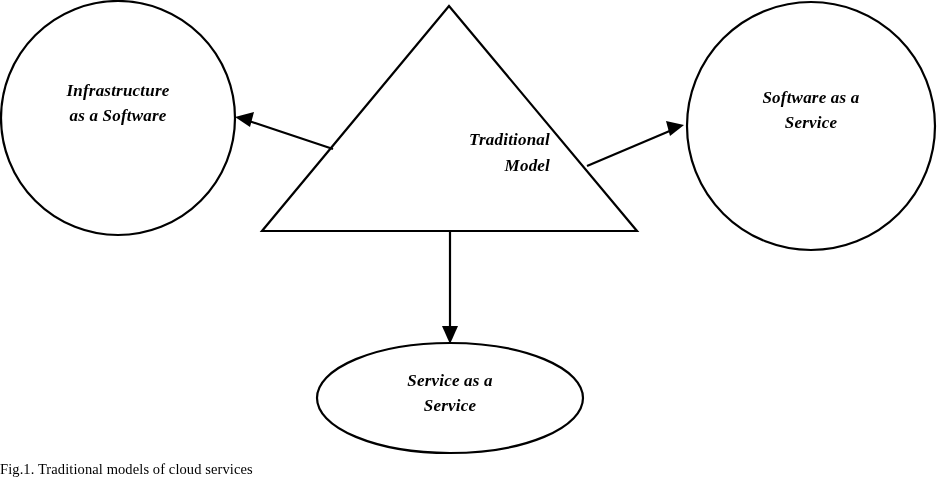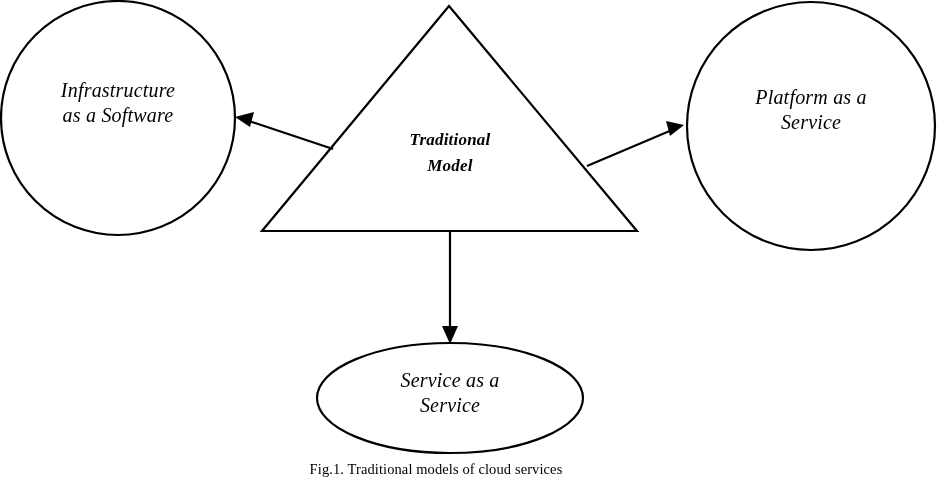--- a/index.html
+++ b/index.html
@@ -40,57 +40,58 @@
   }
   .arrow-head {
     fill: #000000;
     stroke: none;
   }
   .node-label {
     position: absolute;
     text-align: center;
     font-family: "Liberation Serif", serif;
     font-style: italic;
-    font-size: 20px;
+    font-size: 17px;
     line-height: 25px;
     color: #000000;
     white-space: pre-line;
     letter-spacing: 0.2px;
+    font-weight: bold;
   }
   .node-label.bold-label {
     font-weight: bold;
     font-size: 17px;
     line-height: 26px;
   }
   #label-iaas {
     left: 18px;
     top: 78px;
     width: 200px;
   }
   #label-paas {
     left: 718px;
     top: 85px;
     width: 186px;
   }
   #label-traditional {
     left: 350px;
     top: 127px;
     width: 200px;
+    text-align: right;
   }
   #label-saas {
     left: 350px;
     top: 368px;
     width: 200px;
   }
   #figure-caption {
     position: absolute;
     left: 0;
     top: 461px;
     width: 872px;
-    text-align: center;
     font-family: "Liberation Serif", serif;
     font-style: normal;
     font-weight: normal;
     font-size: 14.5px;
     color: #000000;
     letter-spacing: 0.1px;
   }
 </style>
 </head>
 <body>
@@ -119,21 +120,21 @@
 
     <g>
       <line class="connector-line" x1="450" y1="232" x2="450" y2="333"></line>
       <polygon class="arrow-head" points="450,344 442,326 458,326"></polygon>
     </g>
 
   </svg>
 
   <div class="node-label" id="label-iaas"><span>Infrastructure</span><br><span>as a Software</span></div>
 
-  <div class="node-label" id="label-paas"><span>Platform as a</span><br><span>Service</span></div>
+  <div class="node-label" id="label-paas"><span>Software as a</span><br><span>Service</span></div>
 
   <div class="node-label bold-label" id="label-traditional"><span>Traditional</span><br><span>Model</span></div>
 
   <div class="node-label" id="label-saas"><span>Service as a</span><br><span>Service</span></div>
 
   <div id="figure-caption">Fig.1. Traditional models of cloud services</div>
 
 </div>
 
 </body></html>

